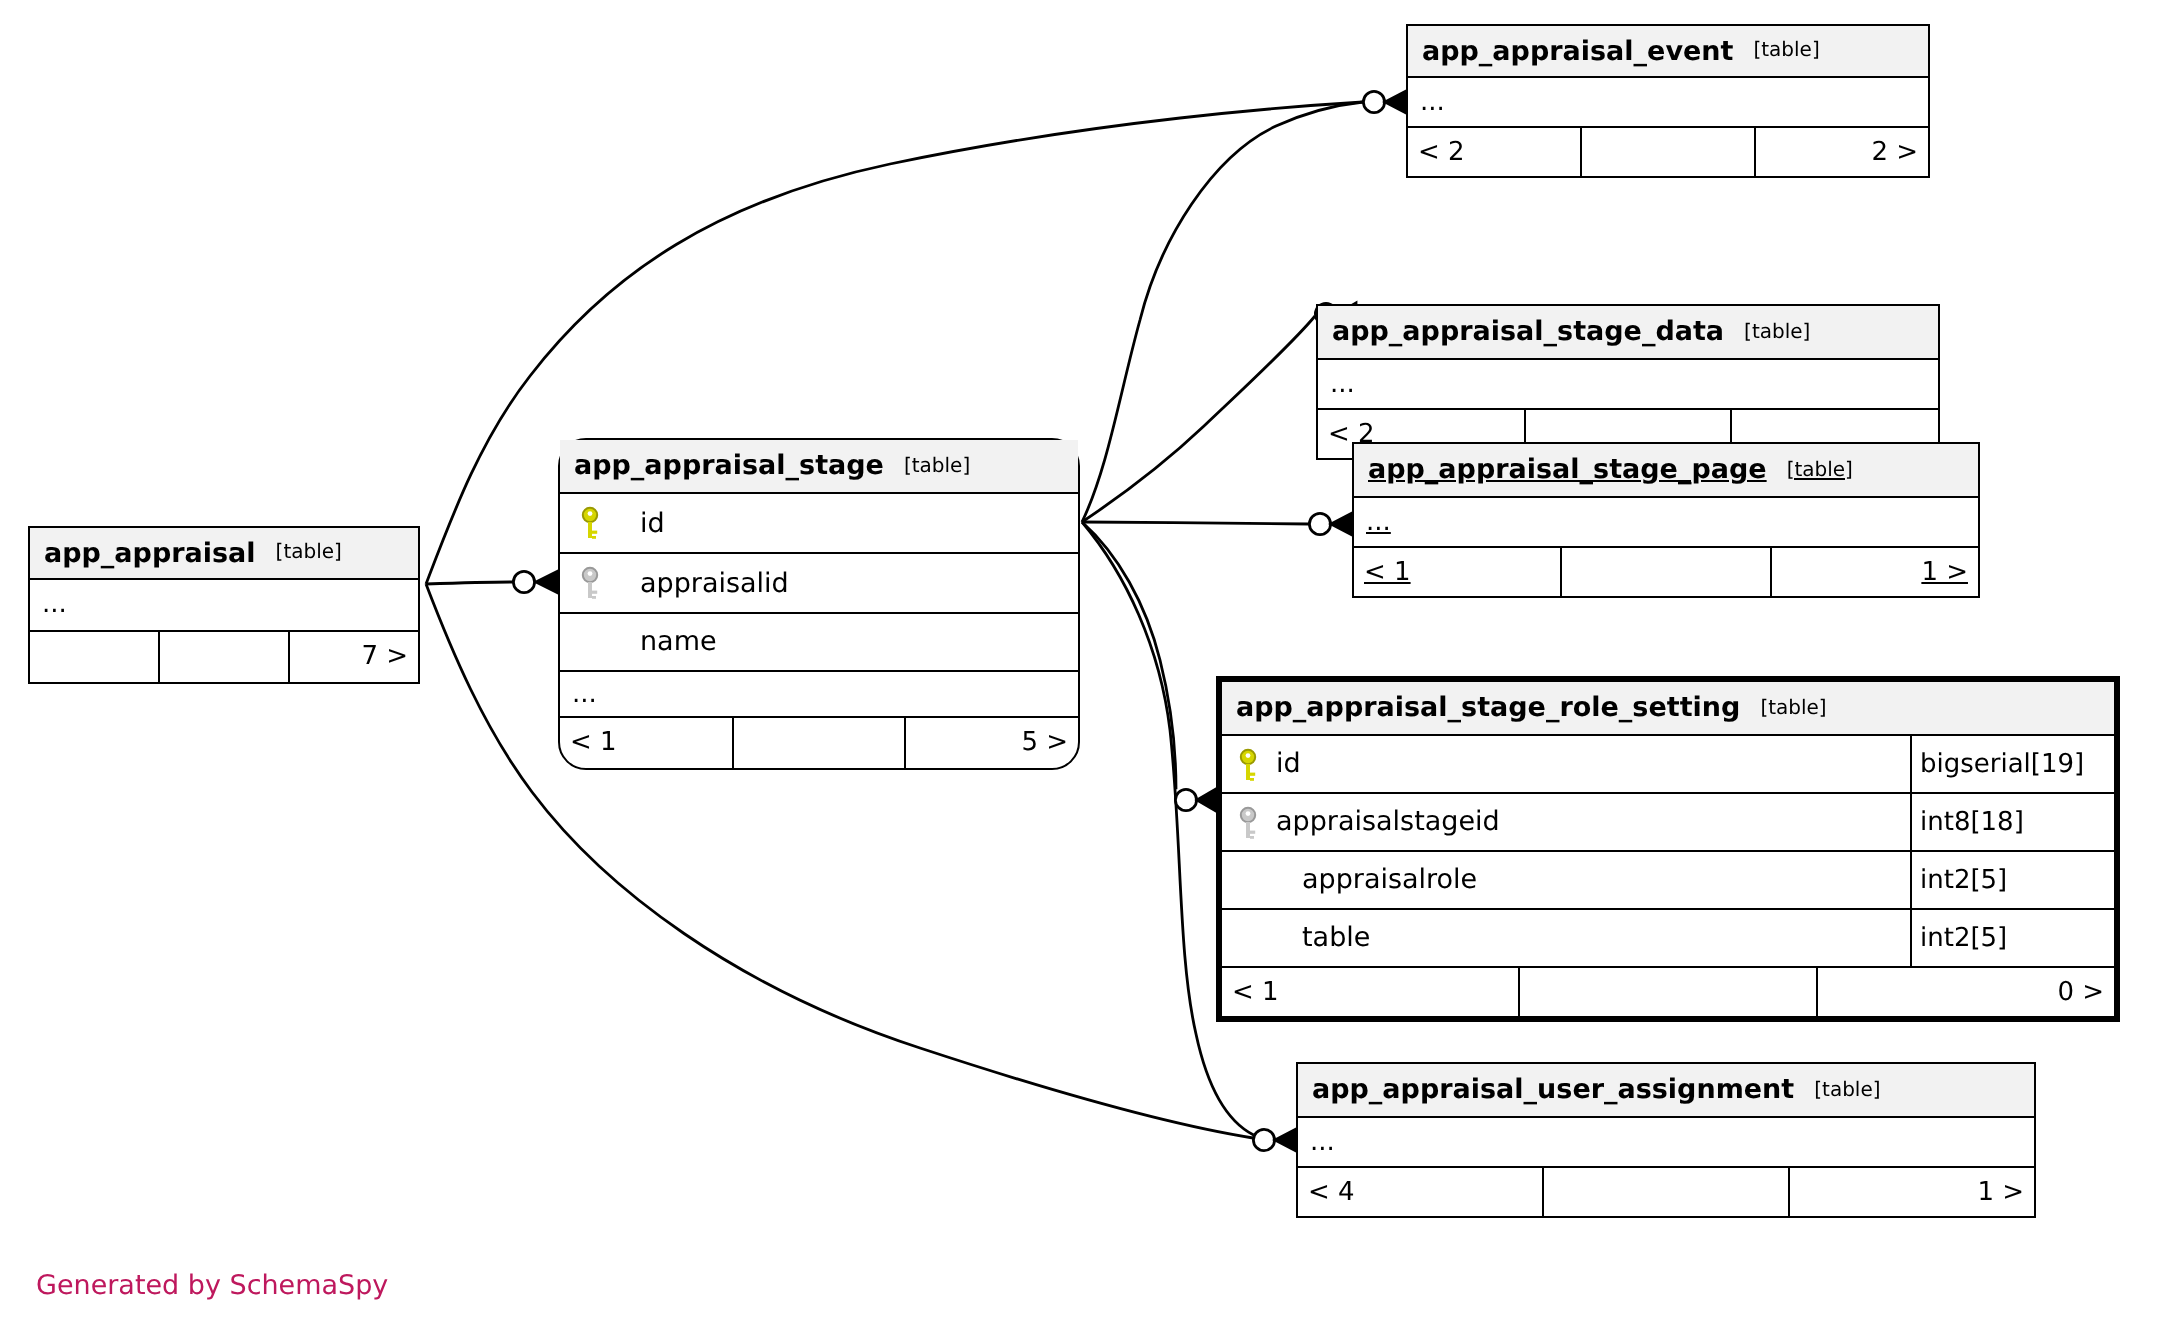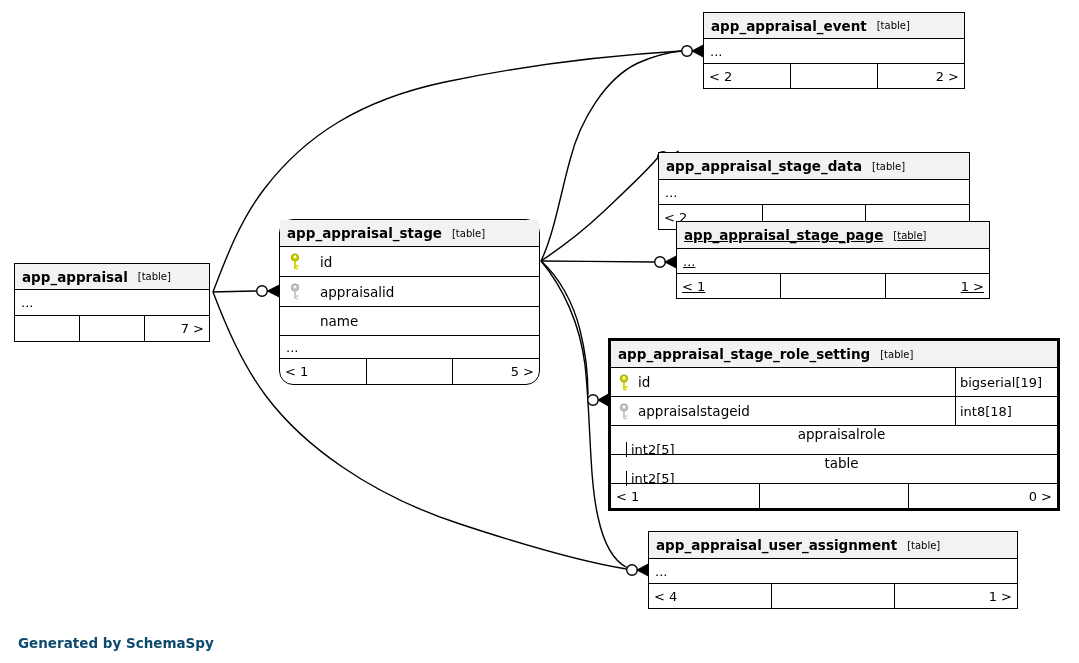--- a/index.html
+++ b/index.html
@@ -28,31 +28,31 @@
   .row{
     box-sizing:border-box;display:flex;align-items:center;
     border-bottom:1px solid #000;background:#fff;font-size:13.5px;white-space:nowrap;
   }
   .ell{padding-left:6px;font-size:13px;}
   .kr{padding-left:10px;}
   .kr .key{width:13px;margin-right:17px;display:flex;align-items:center;}
   .nk{padding-left:40px;}
   .em .kr{padding-left:8px;}
   .em .kr .key{width:13px;margin-right:6px;}
-  .em .nk{padding-left:15px;flex-direction:column;}
+  .em .nk{padding-left:40px;}
   .cname{flex:1;}
   .ctype{
     box-sizing:border-box;width:102px;align-self:stretch;display:flex;align-items:center;
     border-left:1px solid #000;padding-left:4px;font-size:13px;
   }
   .foot{box-sizing:border-box;display:flex;font-size:13px;}
   .fc{flex:1;box-sizing:border-box;display:flex;align-items:center;padding:0 5px;}
   .fc.m{border-left:1px solid #000;border-right:1px solid #000;}
   .fc.r{justify-content:flex-end;}
-  .note{position:absolute;left:18px;top:635px;font-size:13.5px;color:#0c4a6e;font-weight:bold;}
+  .note{position:absolute;left:18px;top:635px;font-size:13.5px;color:#be185d;}
 </style>
 </head>
 <body>
 
 <svg id="edges" width="1079" height="663" viewBox="0 0 1079 663">
   <g fill="none" stroke="var(--line)" stroke-width="1.4">
     <path d="M213,292 C228,291.5 243,291 256.4,291"></path>
     <path d="M213,292 C226,258 240,220 265,188 C305,136 360,100 445,82 C550,60 648,53 681.5,51"></path>
     <path d="M213,292 C226,326 242,364 266,396 C302,444 368,494 460,524 C545,552 595,564 626.5,569"></path>
     <path d="M541,261 C554,234 560,196 570,160 C580,120 606,78 638,63 C658,54 672,52 681.5,51"></path>

